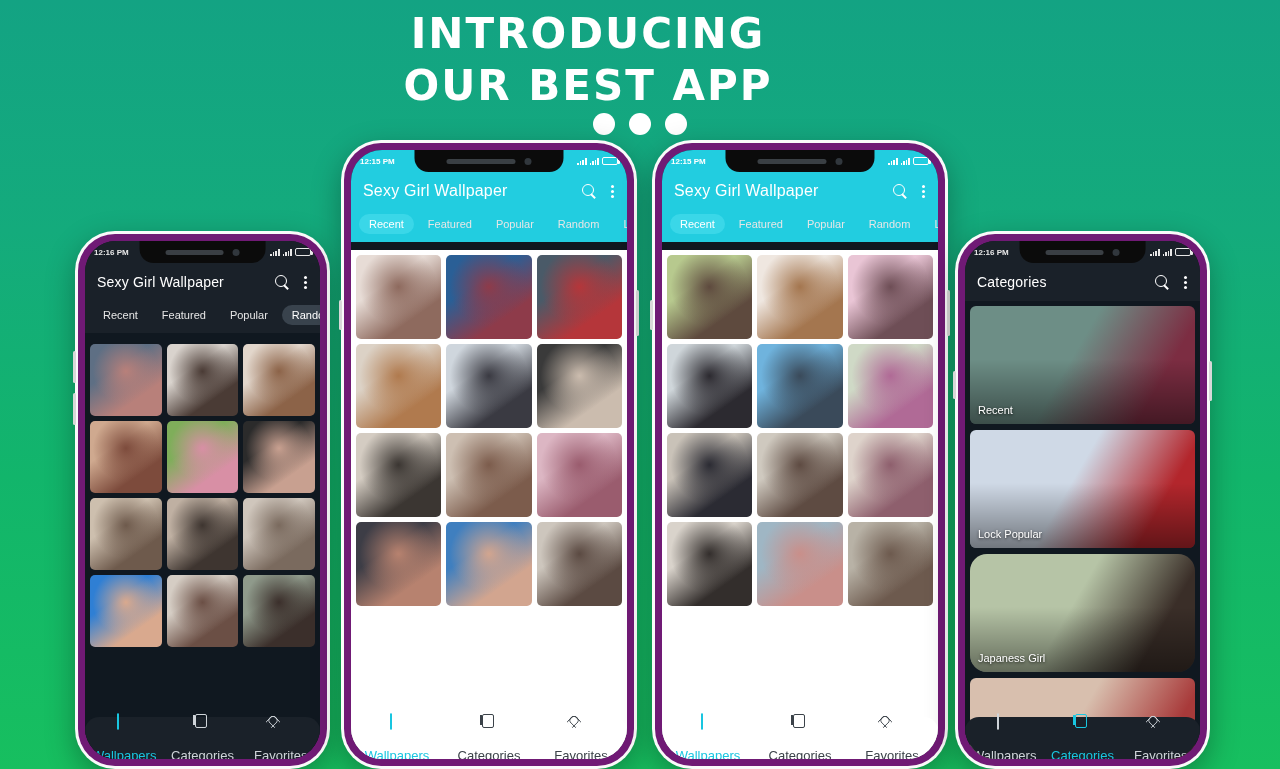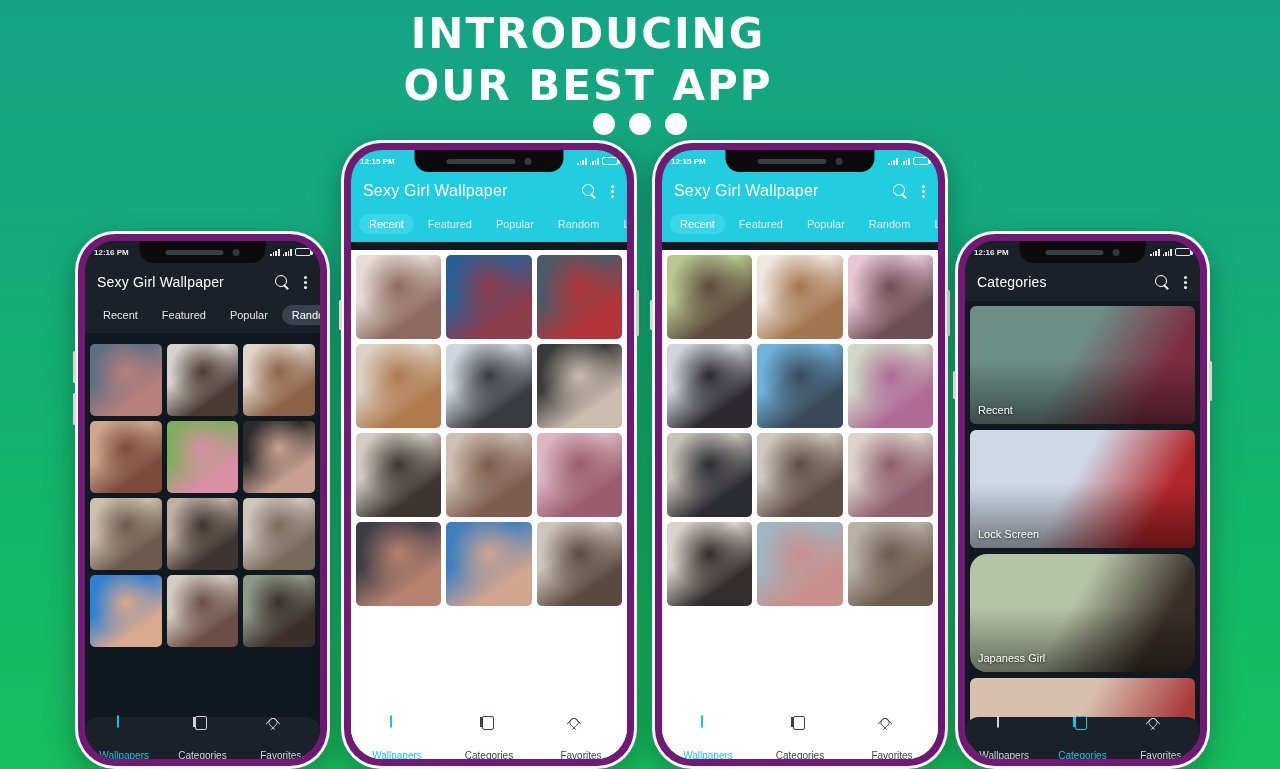--- a/index.html
+++ b/index.html
@@ -167,21 +167,21 @@
   
   .bottomnav {
     position: absolute; left: 0; right: 0; bottom: 0;
     height: 42px;
     display: flex; align-items: center;
     border-top-left-radius: 14px; border-top-right-radius: 14px;
     z-index: 15;
   }
   .navitem {
     flex: 1; display: flex; flex-direction: column; align-items: center; gap: 19px;
-    font-size: 10px;
+    font-size: 13px;
   }
   .theme-dark .navitem { color:#cfd4d9; }
   .theme-cyan .navitem { color:#3b4249; }
   .navitem.active { color: #19c6e0 !important; }
   .nav-ico { width: 15px; height: 15px; position:relative; }
   .nav-grid {
     width:14px;height:14px;border:1.6px solid currentColor;border-radius:2px;
     position:relative;
   }
   .nav-grid:before{content:'';position:absolute;left:50%;top:0;bottom:0;width:1.6px;background:currentColor;transform:translateX(-50%);}
@@ -580,21 +580,21 @@
         </span>
       </div>
       <div class="grid-area" style="top:60px; bottom:0;">
         <div class="catlist" id="cat4">
               <div class="catcard" style="background: linear-gradient(120deg, rgb(109, 142, 134) 0%, rgb(109, 142, 134) 45%, rgb(124, 45, 66) 80%, rgb(124, 45, 66) 100%);">
                 <span class="shade"></span>
                 <span class="lbl">Recent</span>
               </div>
               <div class="catcard" style="background: linear-gradient(120deg, rgb(207, 217, 230) 0%, rgb(207, 217, 230) 45%, rgb(179, 38, 44) 80%, rgb(179, 38, 44) 100%);">
                 <span class="shade"></span>
-                <span class="lbl">Lock Screen</span>
+                <span class="lbl">Lock Popular</span>
               </div>
               <div class="catcard" style="background: linear-gradient(120deg, rgb(182, 196, 166) 0%, rgb(182, 196, 166) 45%, rgb(58, 46, 40) 80%, rgb(58, 46, 40) 100%); border-radius: 17px;">
                 <span class="shade"></span>
                 <span class="lbl">Japaness Girl</span>
               </div>
               <div class="catcard" style="background: linear-gradient(120deg, rgb(216, 191, 174) 0%, rgb(216, 191, 174) 45%, rgb(168, 58, 58) 80%, rgb(168, 58, 58) 100%);">
                 <span class="shade"></span>
               </div>
             </div>
       </div>

